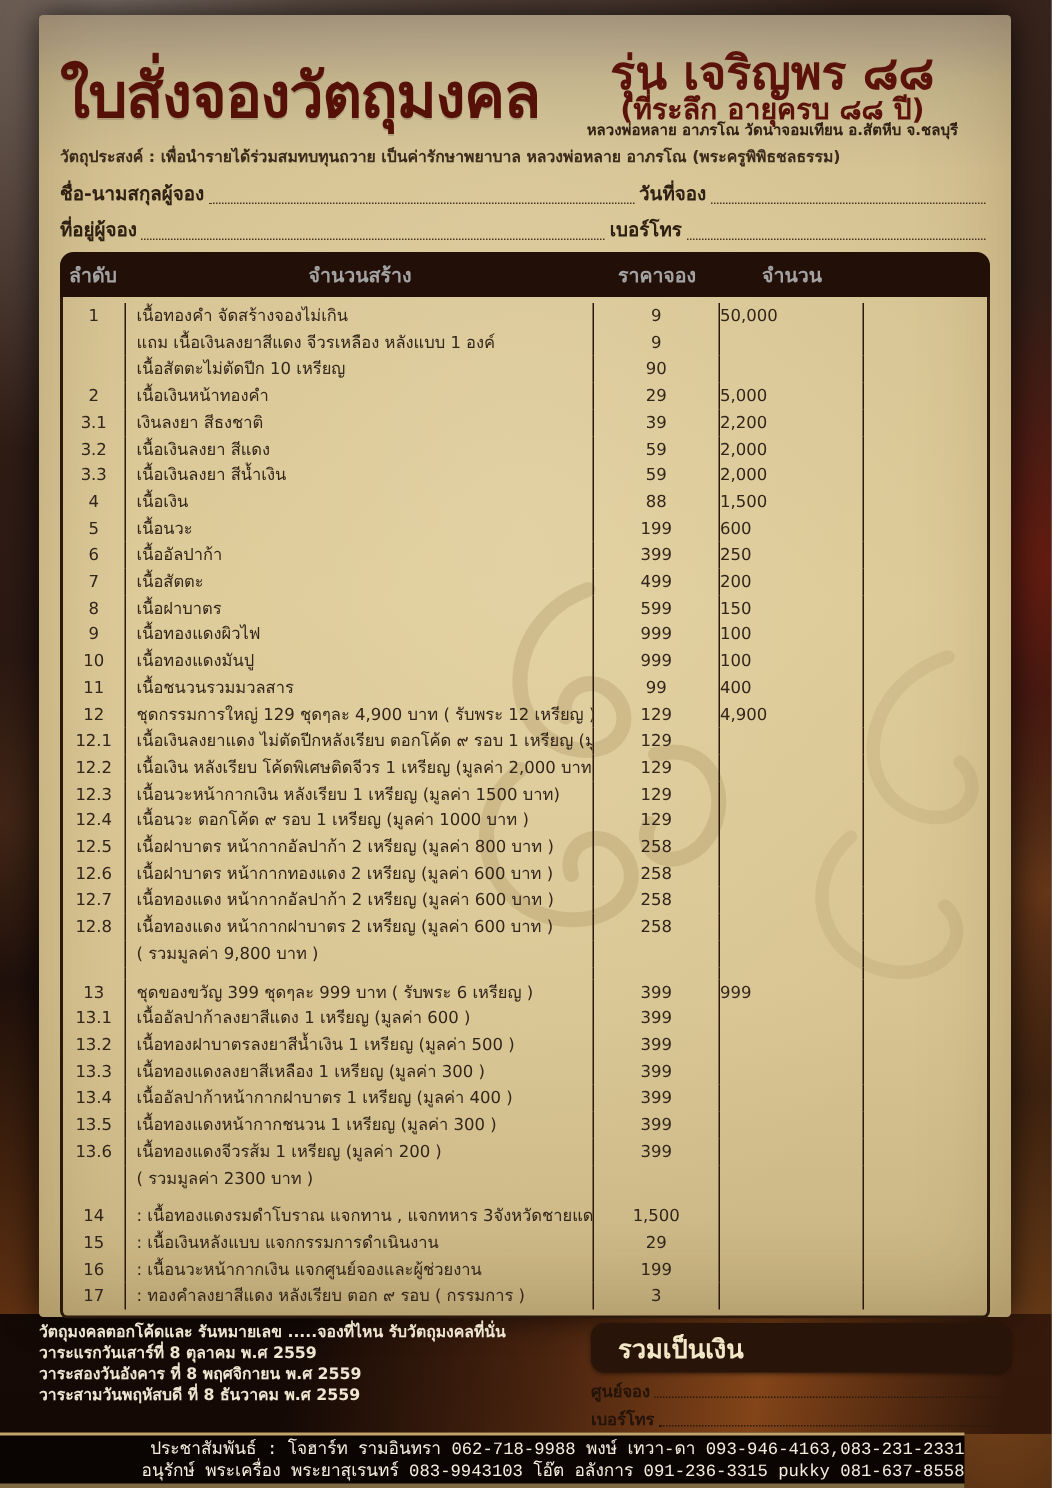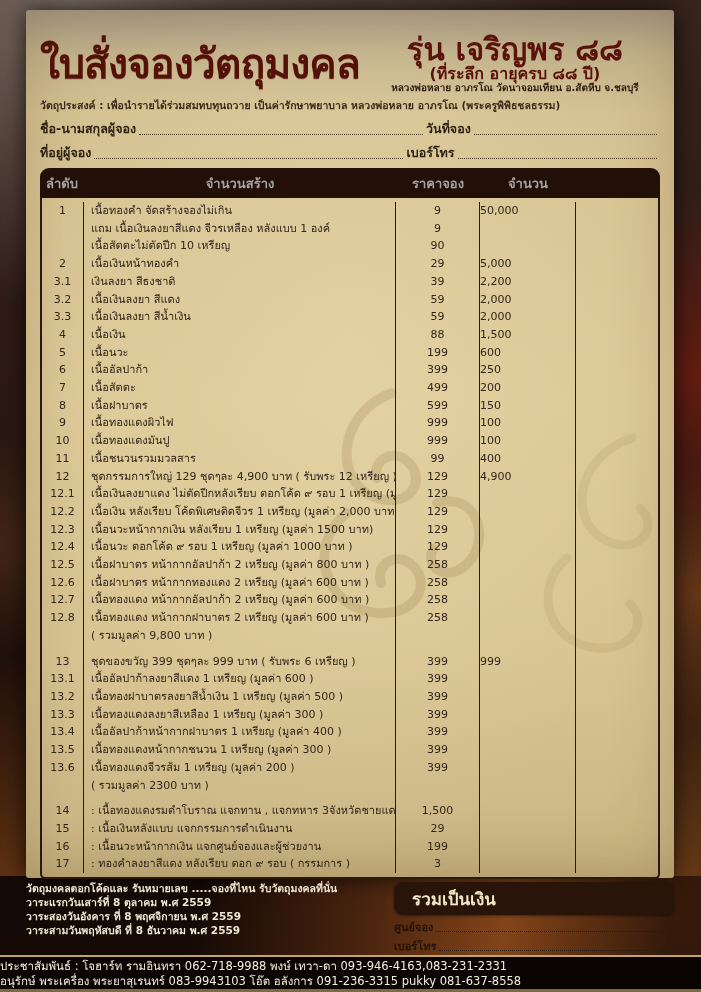--- a/index.html
+++ b/index.html
@@ -39,26 +39,26 @@
     padding:0 14px;
   }
 
   .header-row { display:flex; align-items:center; margin-top:22px; }
   .form-title {
     font-size:41px; font-weight:bold; color:#551008; letter-spacing:-1px;
     line-height:50px; white-space:nowrap; text-shadow:0 1px 0 rgba(0,0,0,.15);
   }
   .edition-block { margin-left:10px; text-align:center; color:#5a120a; flex:1; }
   .edition-title { font-size:31px; font-weight:bold; line-height:34px; white-space:nowrap; }
-  .edition-subtitle { font-size:16px; font-weight:bold; line-height:15px; }
+  .edition-subtitle { font-size:19px; font-weight:bold; line-height:15px; }
   .temple-line { font-size:10px; font-weight:bold; color:#30211496; color:#302114; line-height:14px; }
 
   .purpose-line { font-size:10.5px; font-weight:bold; color:#3c2b1a; margin-top:3px; line-height:14px; }
 
-  .form-line { display:flex; align-items:center; font-size:12.5px; font-weight:bold; color:#2e2012; margin-top:9px; line-height:15px; }
+  .form-line { display:flex; align-items:flex-end; font-size:12.5px; font-weight:bold; color:#2e2012; margin-top:9px; line-height:15px; }
   .form-line .lbl { white-space:nowrap; }
   .dots { border-bottom:1.6px dotted #4a3620; height:13px; margin:0 3px; }
   .grow-lg { flex-grow:1.55; }
   .grow-sm { flex-grow:1; }
 
   
   .order-table { margin-top:8px; }
   .thead {
     display:grid; grid-template-columns:44px 1fr 84px 96px 84px;
     background:#220f08; height:30px; align-items:center;
@@ -88,24 +88,25 @@
   .total-box {
     background:#29140a; border-radius:9px; height:33px; display:flex; align-items:center;
     padding-left:18px; color:#f2e8c8; font-size:17px; font-weight:bold;
     box-shadow:0 1px 3px rgba(0,0,0,.5);
   }
   .footer-line { display:flex; font-size:11px; font-weight:bold; color:#241309; margin-top:7px; line-height:12px; }
   .footer-line .dots { border-bottom-color:#2a1a0c; height:10px; flex-grow:1; }
 
   
   .contact-bar {
-    position:absolute; left:0; bottom:0; width:701px; height:37px;
+    position:absolute; left:0; bottom:0; width:643px; height:37px;
     background:#0a0503; border-top:2px solid #c3a369; border-bottom:3px solid #7e6a42;
-    color:#f4eedd; text-align:left; font-size:11.5px; line-height:15px; padding-top:2px;
+    color:#f4eedd; text-align:right; font-size:11.5px; line-height:15px; padding-top:2px;
     z-index:4;
+    font-family:Liberation Mono, monospace;
   }
 </style>
 </head>
 <body>
 
 <div class="page">
   <div class="footer-bg"></div>
 
   <div class="paper">
 

